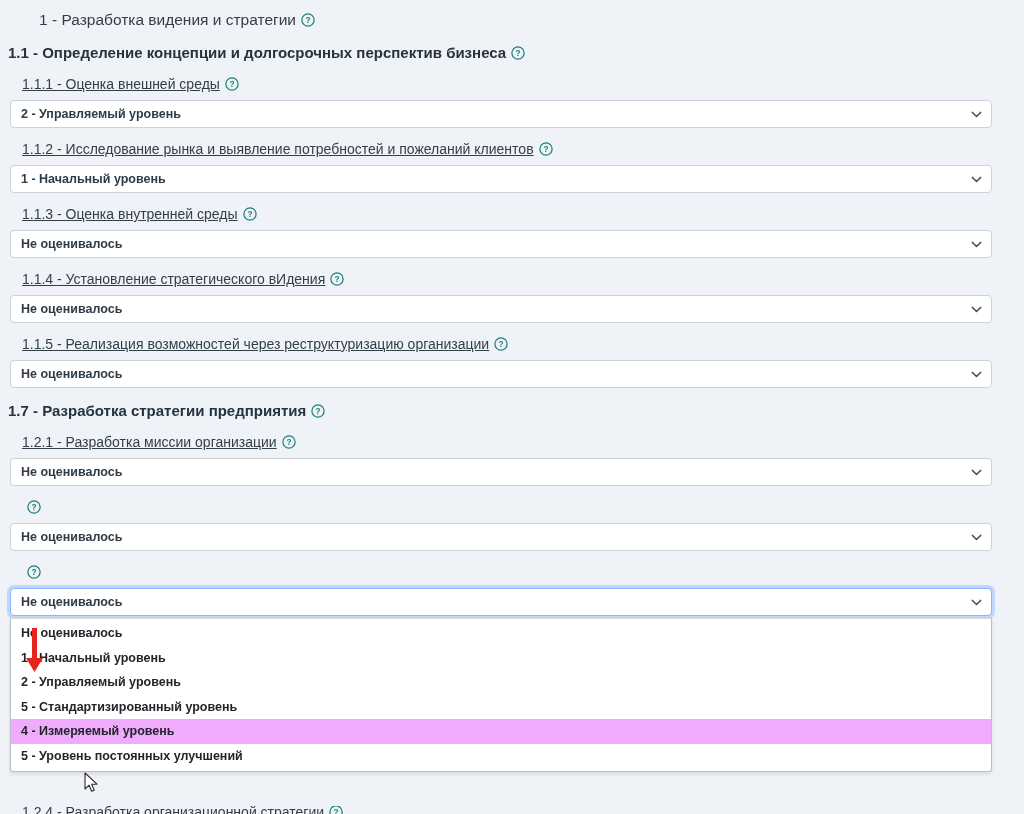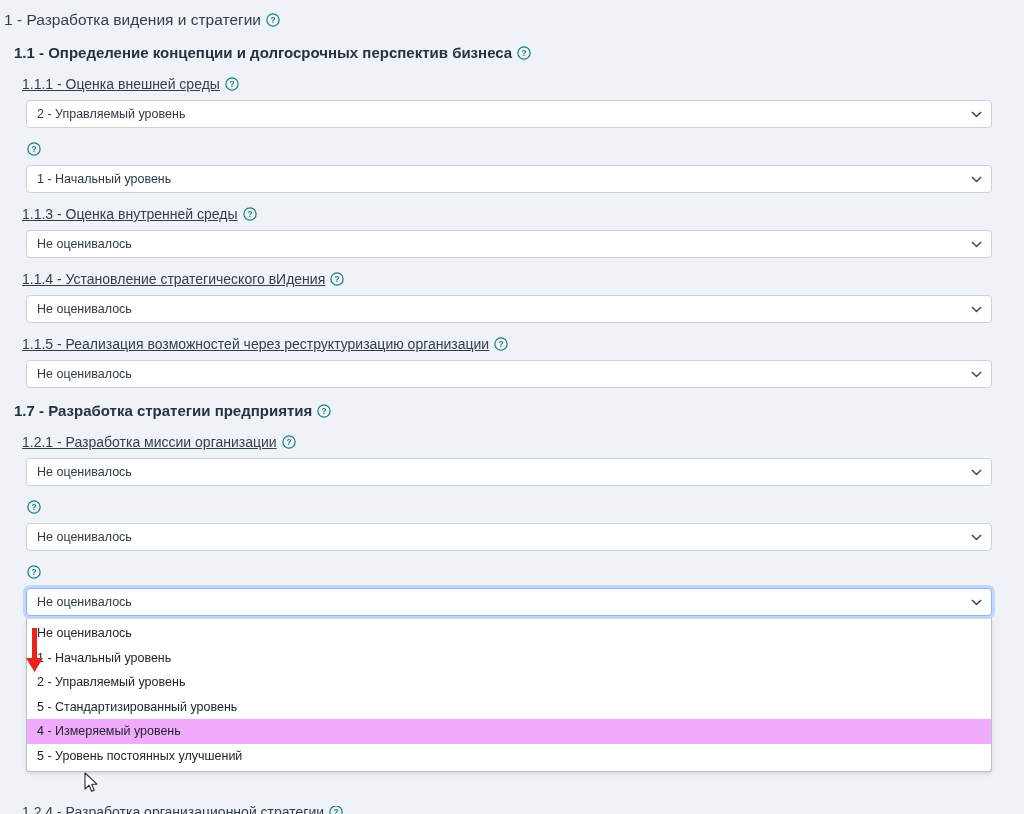--- a/index.html
+++ b/index.html
@@ -26,29 +26,29 @@
   }
 
   
   .lvl1 {
     font-size: 15.5px;
     font-weight: 400;
     color: #333f48;
     padding: 10px 0 0 4px;
     line-height: 20px;
     white-space: nowrap;
+    margin-left: 35px;
   }
   .lvl2 {
     font-size: 15px;
     font-weight: 700;
     color: #263340;
     padding: 13px 0 0 8px;
     line-height: 20px;
     white-space: nowrap;
-    margin-left: 6px;
   }
   .lvl3 {
     font-size: 14px;
     font-weight: 400;
     color: #333f48;
     padding: 12px 0 0 22px;
     line-height: 19px;
     white-space: nowrap;
     text-decoration: underline;
   }
@@ -58,21 +58,22 @@
     display: inline-block;
     width: 14px;
     height: 14px;
     vertical-align: -2px;
     margin-left: 5px;
   }
   .help svg { display: block; }
 
   
   .field {
-    padding: 6px 32px 0 26px;
+    padding: 6px 32px 0 10px;
+    font-weight: bold;
   }
   .select {
     position: relative;
     box-sizing: border-box;
     height: 28px;
     background: #ffffff;
     border: 1px solid #ccd2da;
     border-radius: 4px;
     display: flex;
     align-items: center;
@@ -196,21 +197,21 @@
       <span class="val">2 - Управляемый уровень</span>
       <span class="chev">
           <svg viewBox="0 0 12 8" width="11" height="7">
             <path d="M1.2 1.6 L6 6.2 L10.8 1.6" fill="none" stroke="#4a5158" stroke-width="1.7" stroke-linecap="round" stroke-linejoin="round"></path>
           </svg>
         </span>
     </div>
   </div>
 
   <div class="lvl3">
-    <span class="help"><svg viewBox="0 0 16 16" width="14" height="14">
+    <span>1.1.2 - Исследование рынка и выявление потребностей и пожеланий клиентов</span><span class="help"><svg viewBox="0 0 16 16" width="14" height="14">
           <circle cx="8" cy="8" r="7" fill="none" stroke="#1b7f7f" stroke-width="1.4"></circle>
           <text x="8" y="11.6" text-anchor="middle" font-family="Liberation Sans, sans-serif" font-size="9.5" font-weight="700" fill="#1b7f7f">?</text>
         </svg></span>
   </div>
   <div class="field">
     <div class="select">
       <span class="val">1 - Начальный уровень</span>
       <span class="chev">
           <svg viewBox="0 0 12 8" width="11" height="7">
             <path d="M1.2 1.6 L6 6.2 L10.8 1.6" fill="none" stroke="#4a5158" stroke-width="1.7" stroke-linecap="round" stroke-linejoin="round"></path>

